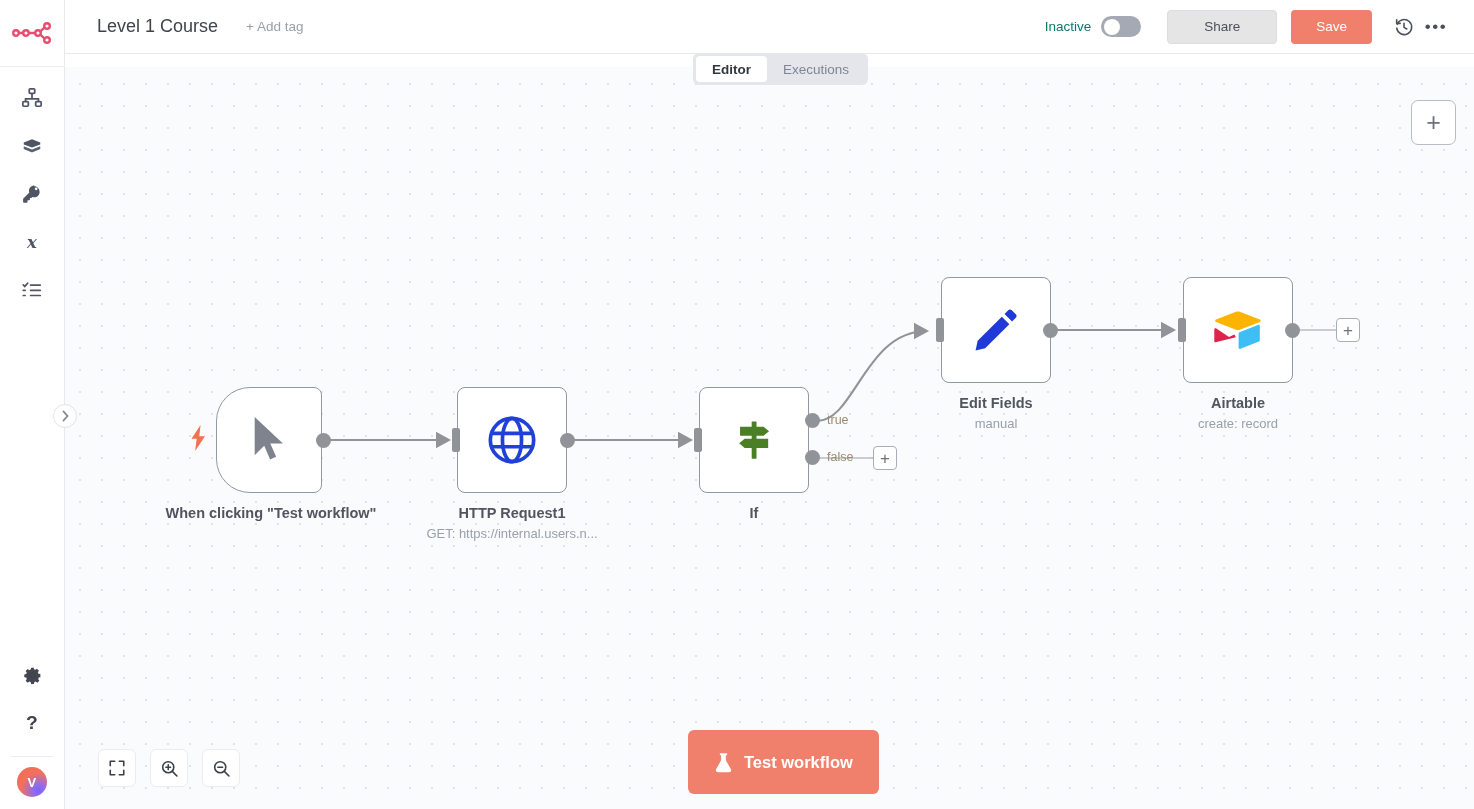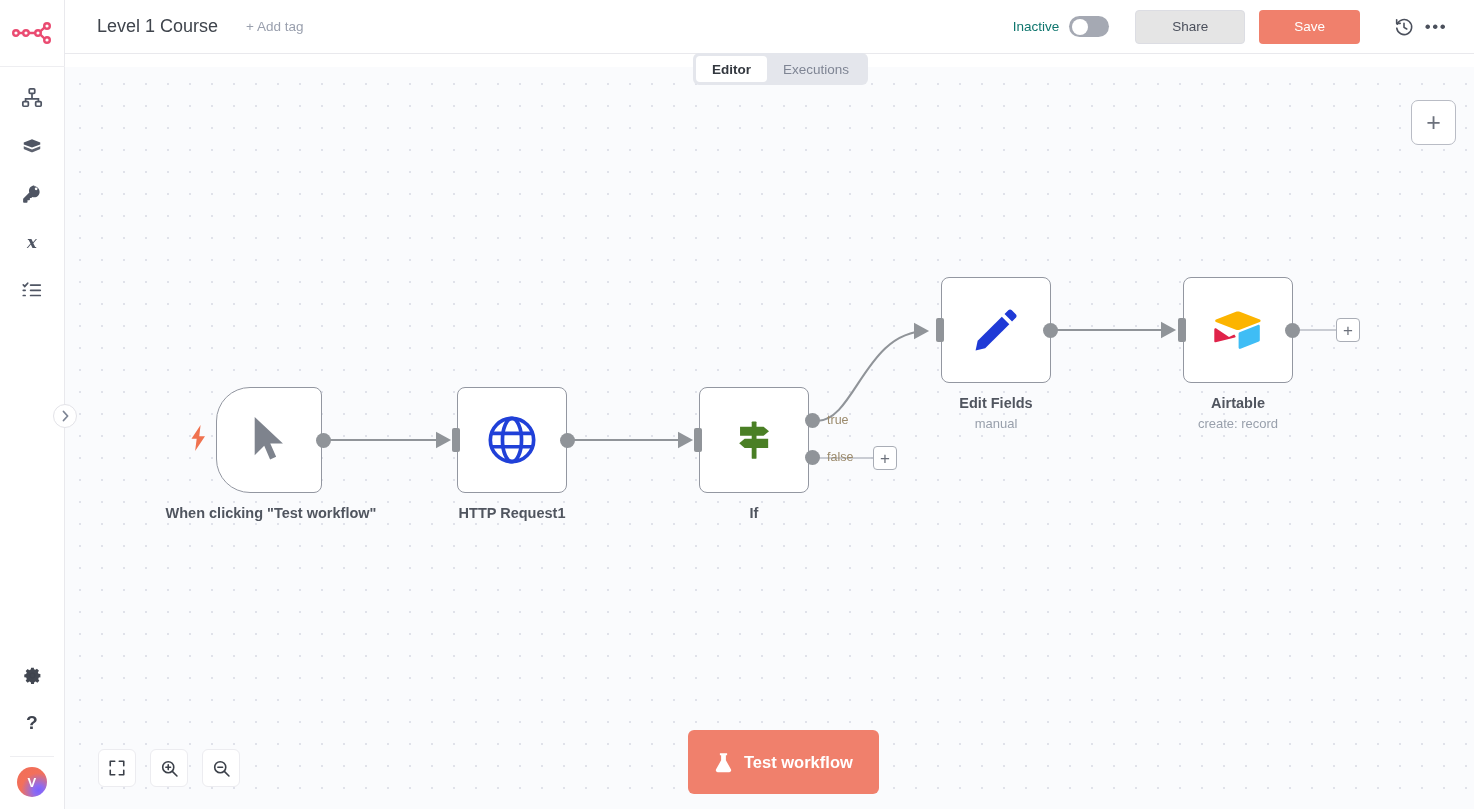--- a/index.html
+++ b/index.html
@@ -63,23 +63,23 @@
   .toggle .knob {
     position: absolute; top: 2.5px; left: 3px; width: 16px; height: 16px;
     border-radius: 50%; background: #fff;
   }
   .btn-share {
     height: 34px; padding: 0 36px; border: 1px solid #dcdde3; border-radius: 4px;
     background: #e5e5e5; color: #4b505c; font-size: 13.5px; cursor: pointer;
     display: flex; align-items: center; font-family: inherit; margin-right: 14px;
   }
   .btn-save {
-    height: 34px; padding: 0 35px; border: none; border-radius: 4px;
+    height: 34px; padding: 0 25px; border: none; border-radius: 4px;
     background: #f0806c; color: #fff; font-size: 13.5px; cursor: pointer;
-    display: flex; align-items: center; font-family: inherit; margin-right: 28px;
+    display: flex; align-items: center; font-family: inherit; margin-right: 16px;
   }
   .icon-btn {
     width: 32px; height: 32px; display: flex; align-items: center; justify-content: center;
     color: #4b505c; cursor: pointer; border-radius: 4px;
   }
   .dots { letter-spacing: 1.5px; font-size: 17px; line-height: 8px; color: #4b505c; }
 
   
   .tabs {
     position: absolute; left: 693px; top: 53px; height: 32px;
@@ -308,20 +308,21 @@
     <div class="node" style="left:392px; top:320px; width:110px; height:106px;">
       <svg width="52" height="52" viewBox="0 0 24 24" fill="none" stroke="#2040d8" stroke-width="1.7">
         <circle cx="12" cy="12" r="10"></circle>
         <ellipse cx="12" cy="12" rx="4.4" ry="10"></ellipse>
         <path d="M2.3 8.9h19.4M2.3 15.1h19.4"></path>
       </svg>
     </div>
     <div class="port-in" style="left:387px; top:361px;"></div>
     <div class="port-dot" style="left:495px; top:366px;"></div>
     <div class="node-label" style="left:332px; top:436px; width:230px;">HTTP Request1</div>
+    <div class="node-sub" style="left:312px; top:458px; width:270px;">GET: https://internal.users.n...</div>
 
     <div class="node" style="left:634px; top:320px; width:110px; height:106px;">
       <svg width="50" height="50" viewBox="0 0 24 24" fill="#4a7f25">
         <rect x="10.9" y="3.1" width="2.3" height="17.9" rx=".4"></rect>
         <path d="M5.3 5.6h11.3l2.6 2.2-2.6 2.2H5.3z"></path>
         <path d="M18.8 11.4H7.5l-2.6 2.2 2.6 2.2h11.3z"></path>
       </svg>
     </div>
     <div class="port-in" style="left:629px; top:361px;"></div>
     <div class="port-dot" style="left:740px; top:346px;"></div>

